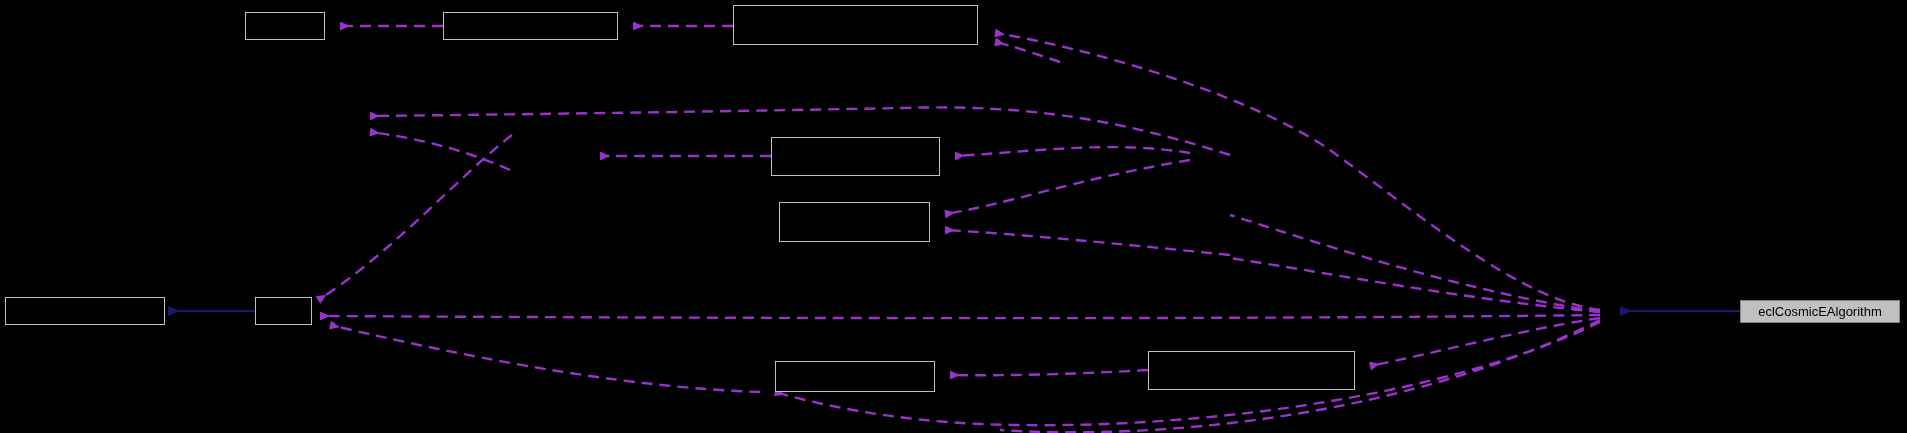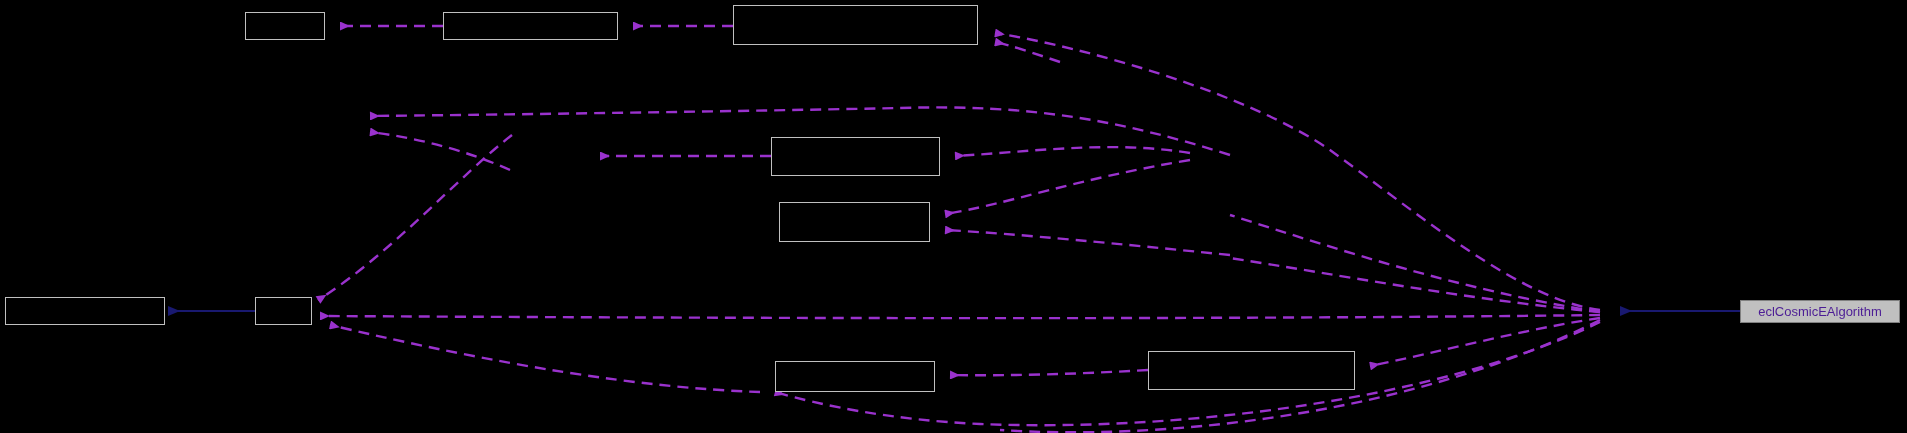--- a/index.html
+++ b/index.html
@@ -33,21 +33,21 @@
     line-height: 1;
     display: flex;
     align-items: center;
     justify-content: center;
     white-space: nowrap;
     overflow: hidden;
   }
   .gnode.highlight {
     background: #c0c0c0;
     border-color: #808080;
-    color: #4c1d95;
+    color: #000000;
   }
   .gnode-label {
     pointer-events: none;
   }
 </style>
 </head>
 <body>
 
 <div id="graph-canvas">
 

